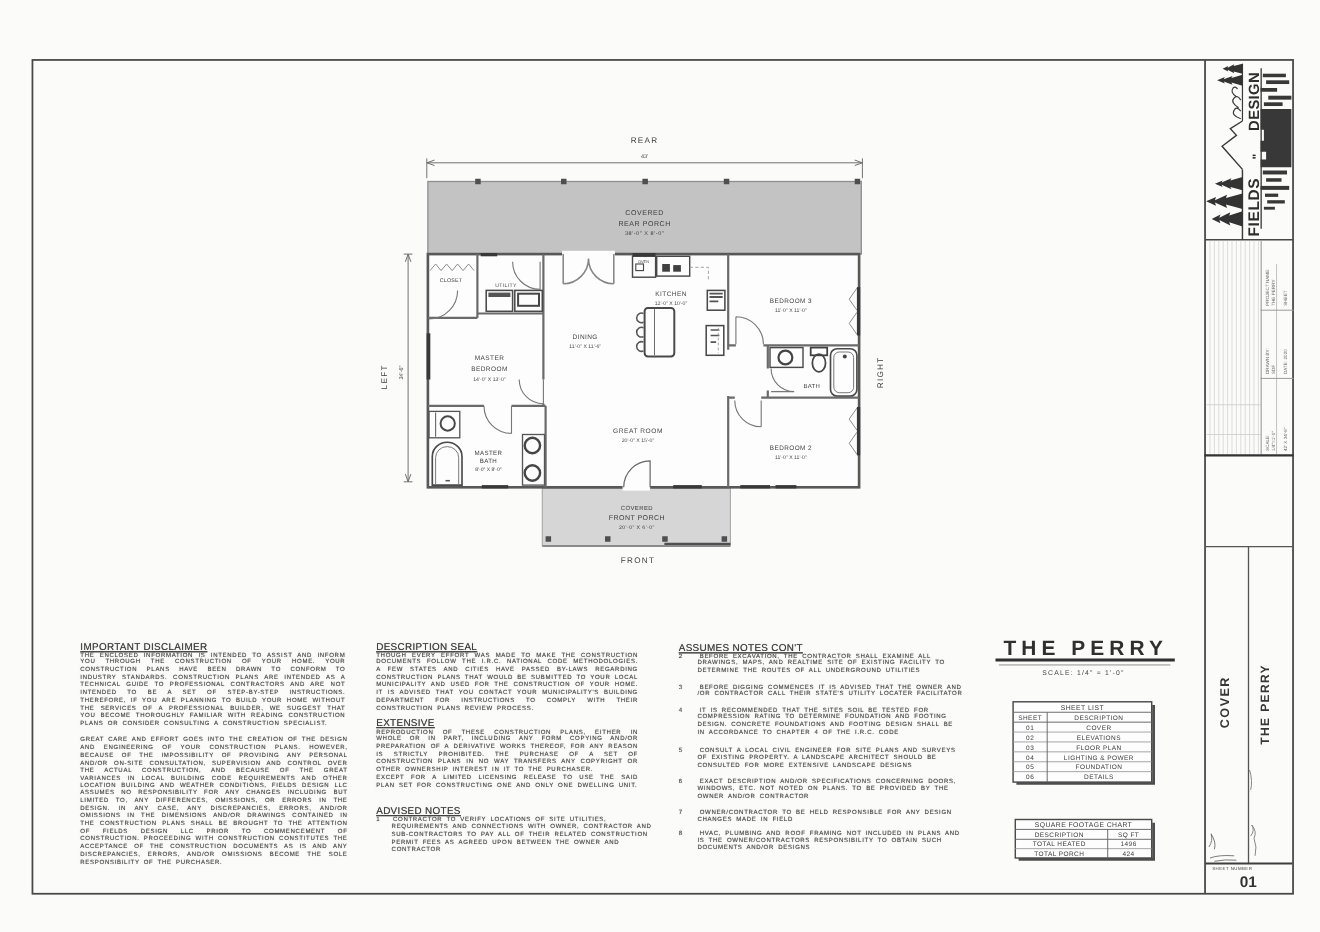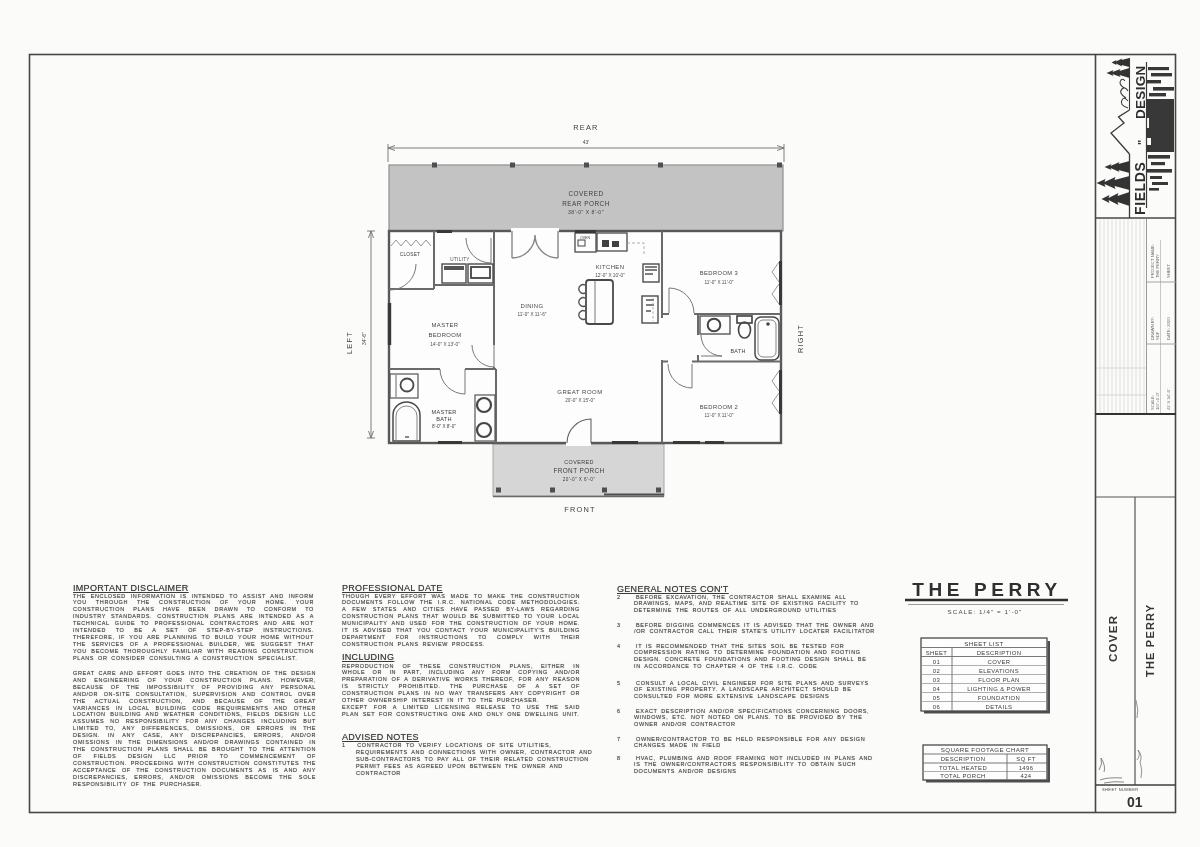--- a/index.html
+++ b/index.html
@@ -384,33 +384,33 @@
     </g>
   </g>
 </svg>
 
 <div class="abs hd" style="left:73px;top:583px;">IMPORTANT DISCLAIMER</div>
 
 <div class="abs para" style="left:73px;top:592.5px;width:241px;">THE ENCLOSED INFORMATION IS INTENDED TO ASSIST AND INFORM YOU THROUGH THE CONSTRUCTION OF YOUR HOME. YOUR CONSTRUCTION PLANS HAVE BEEN DRAWN TO CONFORM TO INDUSTRY STANDARDS. CONSTRUCTION PLANS ARE INTENDED AS A TECHNICAL GUIDE TO PROFESSIONAL CONTRACTORS AND ARE NOT INTENDED TO BE A SET OF STEP-BY-STEP INSTRUCTIONS. THEREFORE, IF YOU ARE PLANNING TO BUILD YOUR HOME WITHOUT THE SERVICES OF A PROFESSIONAL BUILDER, WE SUGGEST THAT YOU BECOME THOROUGHLY FAMILIAR WITH READING CONSTRUCTION PLANS OR CONSIDER CONSULTING A CONSTRUCTION SPECIALIST.</div>
 
 <div class="abs para" style="left:73px;top:670px;width:243px;">GREAT CARE AND EFFORT GOES INTO THE CREATION OF THE DESIGN AND ENGINEERING OF YOUR CONSTRUCTION PLANS. HOWEVER, BECAUSE OF THE IMPOSSIBILITY OF PROVIDING ANY PERSONAL AND/OR ON-SITE CONSULTATION, SUPERVISION AND CONTROL OVER THE ACTUAL CONSTRUCTION, AND BECAUSE OF THE GREAT VARIANCES IN LOCAL BUILDING CODE REQUIREMENTS AND OTHER LOCATION BUILDING AND WEATHER CONDITIONS, FIELDS DESIGN LLC ASSUMES NO RESPONSIBILITY FOR ANY CHANGES INCLUDING BUT LIMITED TO, ANY DIFFERENCES, OMISSIONS, OR ERRORS IN THE DESIGN. IN ANY CASE, ANY DISCREPANCIES, ERRORS, AND/OR OMISSIONS IN THE DIMENSIONS AND/OR DRAWINGS CONTAINED IN THE CONSTRUCTION PLANS SHALL BE BROUGHT TO THE ATTENTION OF FIELDS DESIGN LLC PRIOR TO COMMENCEMENT OF CONSTRUCTION. PROCEEDING WITH CONSTRUCTION CONSTITUTES THE ACCEPTANCE OF THE CONSTRUCTION DOCUMENTS AS IS AND ANY DISCREPANCIES, ERRORS, AND/OR OMISSIONS BECOME THE SOLE RESPONSIBILITY OF THE PURCHASER.</div>
 
-<div class="abs hd" style="left:342px;top:583px;">PROFESSIONAL DATE</div>
+<div class="abs hd" style="left:342px;top:583px;">DESCRIPTION SEAL</div>
 
 <div class="abs para" style="left:342px;top:592.5px;width:238px;">THOUGH EVERY EFFORT WAS MADE TO MAKE THE CONSTRUCTION DOCUMENTS FOLLOW THE I.R.C. NATIONAL CODE METHODOLOGIES. A FEW STATES AND CITIES HAVE PASSED BY-LAWS REGARDING CONSTRUCTION PLANS THAT WOULD BE SUBMITTED TO YOUR LOCAL MUNICIPALITY AND USED FOR THE CONSTRUCTION OF YOUR HOME. IT IS ADVISED THAT YOU CONTACT YOUR MUNICIPALITY'S BUILDING DEPARTMENT FOR INSTRUCTIONS TO COMPLY WITH THEIR CONSTRUCTION PLANS REVIEW PROCESS.</div>
 
-<div class="abs hd" style="left:342px;top:652px;">INCLUDING</div>
+<div class="abs hd" style="left:342px;top:652px;">EXTENSIVE</div>
 
 <div class="abs para" style="left:342px;top:662.5px;width:238px;">REPRODUCTION OF THESE CONSTRUCTION PLANS, EITHER IN WHOLE OR IN PART, INCLUDING ANY FORM COPYING AND/OR PREPARATION OF A DERIVATIVE WORKS THEREOF, FOR ANY REASON IS STRICTLY PROHIBITED. THE PURCHASE OF A SET OF CONSTRUCTION PLANS IN NO WAY TRANSFERS ANY COPYRIGHT OR OTHER OWNERSHIP INTEREST IN IT TO THE PURCHASER.<br>EXCEPT FOR A LIMITED LICENSING RELEASE TO USE THE SAID PLAN SET FOR CONSTRUCTING ONE AND ONLY ONE DWELLING UNIT.</div>
 
 <div class="abs hd" style="left:342px;top:732px;">ADVISED NOTES</div>
 
 <div class="abs para" style="left:342px;top:742px;width:238px;text-indent:-14px;padding-left:14px;text-align:left;">1&nbsp;&nbsp;&nbsp;CONTRACTOR TO VERIFY LOCATIONS OF SITE UTILITIES, REQUIREMENTS AND CONNECTIONS WITH OWNER, CONTRACTOR AND SUB-CONTRACTORS TO PAY ALL OF THEIR RELATED CONSTRUCTION PERMIT FEES AS AGREED UPON BETWEEN THE OWNER AND CONTRACTOR</div>
 
-<div class="abs hd" style="left:617px;top:583.5px;">GENERAL NOTES CON'T</div>
+<div class="abs hd" style="left:617px;top:583.5px;">ASSUMES NOTES CON'T</div>
 
 <div class="abs para" style="left:617px;top:593.5px;width:242px;text-indent:-17px;padding-left:17px;text-align:left;">2&nbsp;&nbsp;&nbsp;&nbsp;BEFORE EXCAVATION, THE CONTRACTOR SHALL EXAMINE ALL DRAWINGS, MAPS, AND REALTIME SITE OF EXISTING FACILITY TO DETERMINE THE ROUTES OF ALL UNDERGROUND UTILITIES</div>
 
 <div class="abs para" style="left:617px;top:621.5px;width:242px;text-indent:-17px;padding-left:17px;text-align:left;">3&nbsp;&nbsp;&nbsp;&nbsp;BEFORE DIGGING COMMENCES IT IS ADVISED THAT THE OWNER AND /OR CONTRACTOR CALL THEIR STATE'S UTILITY LOCATER FACILITATOR</div>
 
 <div class="abs para" style="left:617px;top:642.5px;width:242px;text-indent:-17px;padding-left:17px;text-align:left;">4&nbsp;&nbsp;&nbsp;&nbsp;IT IS RECOMMENDED THAT THE SITES SOIL BE TESTED FOR COMPRESSION RATING TO DETERMINE FOUNDATION AND FOOTING DESIGN. CONCRETE FOUNDATIONS AND FOOTING DESIGN SHALL BE IN ACCORDANCE TO CHAPTER 4 OF THE I.R.C. CODE</div>
 
 <div class="abs para" style="left:617px;top:679.5px;width:242px;text-indent:-17px;padding-left:17px;text-align:left;">5&nbsp;&nbsp;&nbsp;&nbsp;CONSULT A LOCAL CIVIL ENGINEER FOR SITE PLANS AND SURVEYS OF EXISTING PROPERTY. A LANDSCAPE ARCHITECT SHOULD BE CONSULTED FOR MORE EXTENSIVE LANDSCAPE DESIGNS</div>
 
 <div class="abs para" style="left:617px;top:707.5px;width:242px;text-indent:-17px;padding-left:17px;text-align:left;">6&nbsp;&nbsp;&nbsp;&nbsp;EXACT DESCRIPTION AND/OR SPECIFICATIONS CONCERNING DOORS, WINDOWS, ETC. NOT NOTED ON PLANS. TO BE PROVIDED BY THE OWNER AND/OR CONTRACTOR</div>

